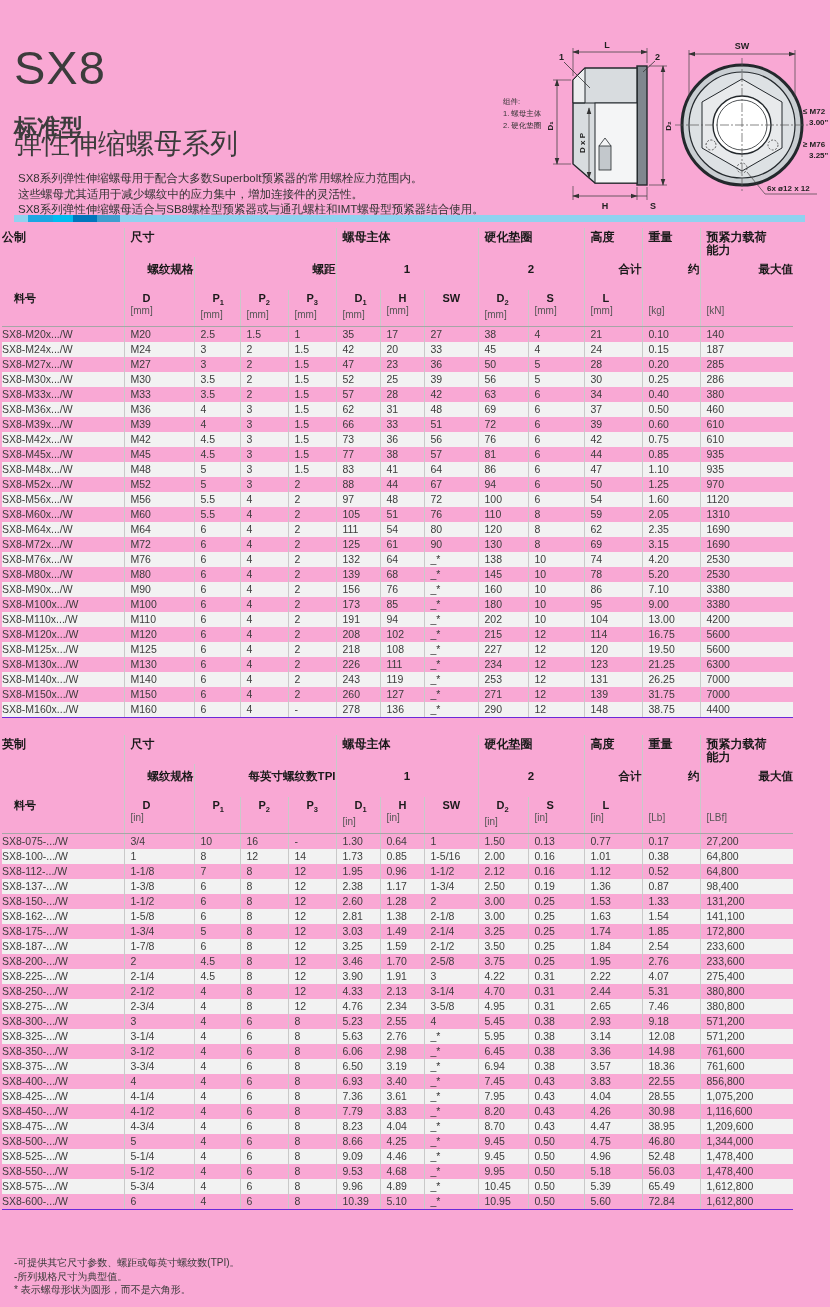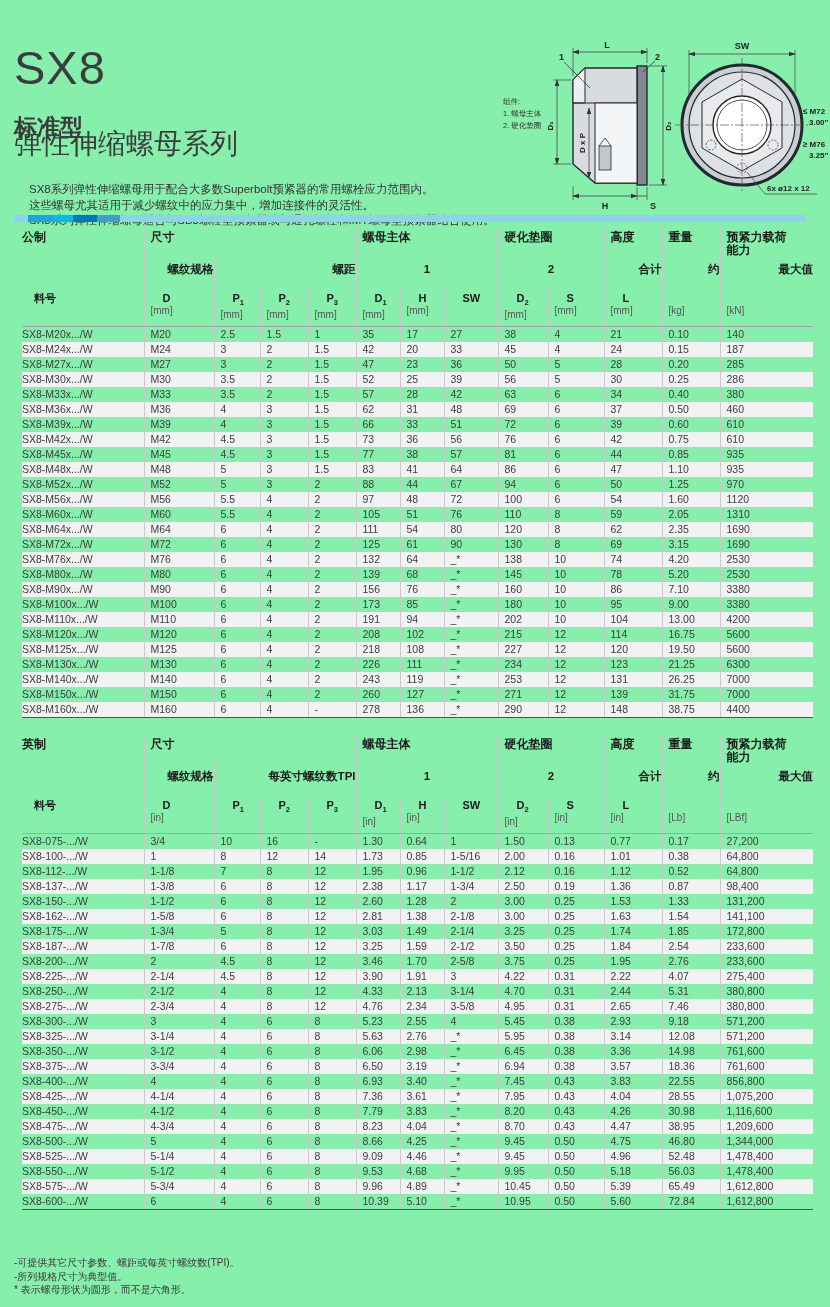--- a/index.html
+++ b/index.html
@@ -1,33 +1,33 @@
 <!DOCTYPE html>
 <html><head>
 <meta charset="utf-8">
 <style>
   html,body{margin:0;padding:0;background:#ffffff;}
   body{font-family:"Liberation Sans","DejaVu Sans",sans-serif;color:#3a3a3a;}
-  .page{position:relative;width:830px;height:1307px;background:#86efac;overflow:hidden;}
+  .page{position:relative;width:830px;height:1307px;background:#f9a8d4;overflow:hidden;}
 
   
   .title{position:absolute;left:14px;top:44px;font-size:47px;font-weight:300;color:#3c3c3c;letter-spacing:1px;line-height:1;}
   .sub1{position:absolute;left:14px;top:116px;font-size:23px;font-weight:700;color:#3c3c3c;line-height:1;}
   .sub2{position:absolute;left:14px;top:130px;font-size:28px;font-weight:300;color:#3c3c3c;line-height:1;}
-  .desc{position:absolute;left:14px;top:167px;font-size:11.5px;line-height:15.5px;color:#333;margin:15px;}
+  .desc{position:absolute;left:14px;top:167px;font-size:11.5px;line-height:15.5px;color:#333;margin:4px;}
 
   
   .accent-bar{position:absolute;left:14px;top:215px;width:791px;height:7px;background:#8FD2F0;}
 
   
   .diagram{position:absolute;left:495px;top:28px;width:335px;height:186px;}
   .diagram svg{display:block;}
 
   
-  .tbl{position:absolute;left:22px;width:791px;}
+  .tbl{position:absolute;left:2px;width:791px;}
   table{border-collapse:collapse;table-layout:fixed;width:791px;}
   col.c0{width:122px}col.c1{width:70px}col.c2{width:46px}col.c3{width:48px}
   col.c4{width:48px}col.c5{width:44px}col.c6{width:44px}col.c7{width:54px}
   col.c8{width:50px}col.c9{width:56px}col.c10{width:58px}col.c11{width:58px}col.c12{width:93px}
   th,td{text-align:left;vertical-align:top;padding:0 0 0 6px;font-weight:normal;overflow:hidden;}
   th:first-child,td:first-child{padding-left:0;}
   .sep{border-left:1px solid #c9c9c9;}
   tr.grp th{height:25px;font-size:12px;font-weight:bold;color:#1a1a1a;padding-top:3px;line-height:13px;}
   tr.grp th.lastg{padding-right:24px;}
   tr.sub th{height:27px;font-size:11.5px;font-weight:bold;color:#1a1a1a;padding-top:6px;line-height:12px;text-align:right;}

